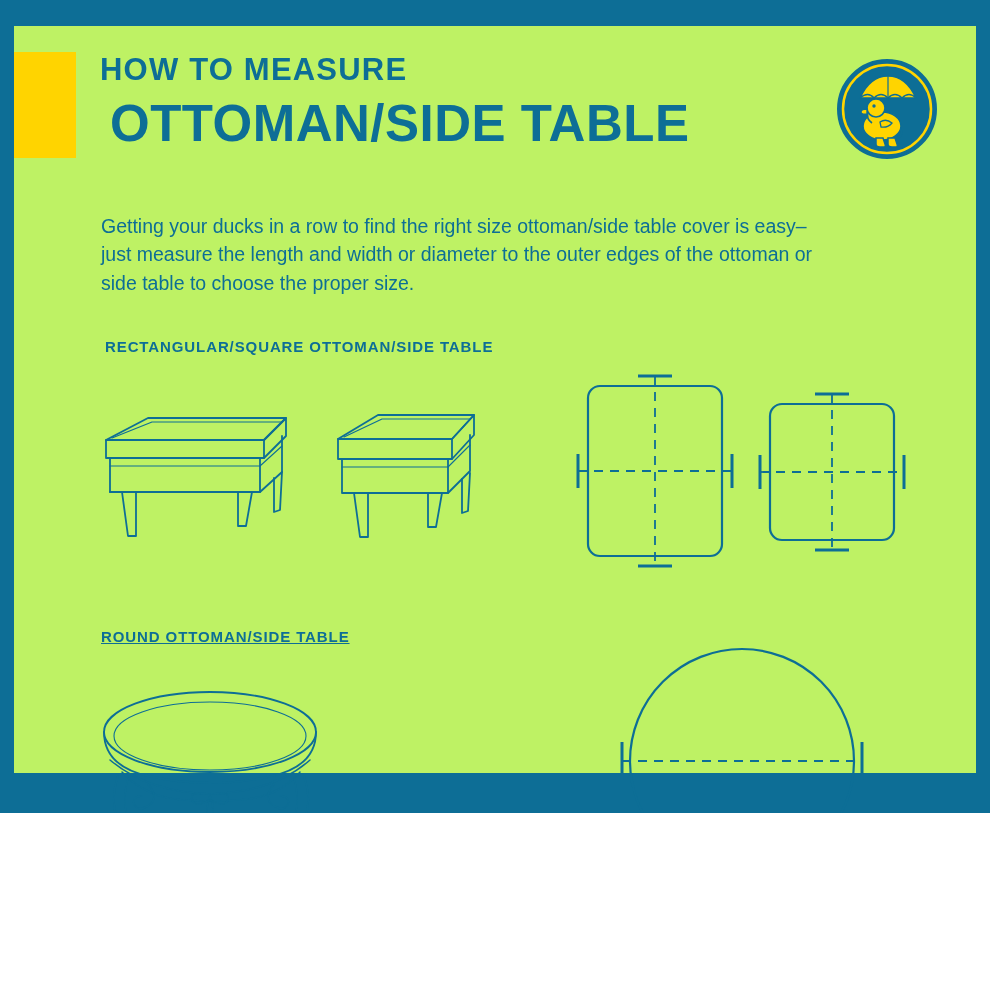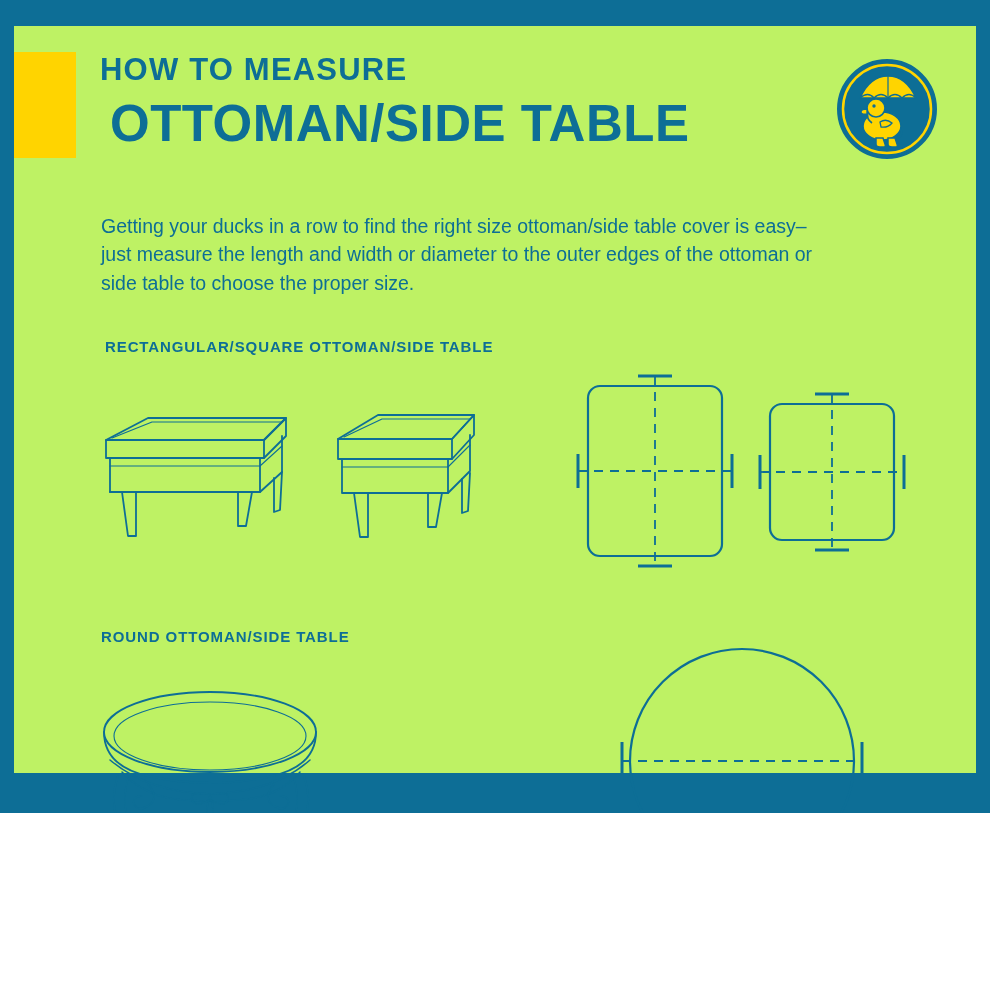--- a/index.html
+++ b/index.html
@@ -90,21 +90,21 @@
     margin-top: 32px;
   }
   .section-label {
     position: absolute;
     color: #0d6e96;
     font-size: 15px;
     font-weight: bold;
     letter-spacing: 0.9px;
   }
   #label-rect { left: 105px; top: 326px; margin-top: 12px; }
-  #label-round { left: 101px; top: 628px; }
+  #label-round { left: 101px; top: 628px; text-decoration: underline; }
 
   .duck-badge {
     position: absolute;
     left: 836px;
     top: 58px;
     width: 102px;
     height: 102px;
   }
   svg { display: block; }
   .illus {

